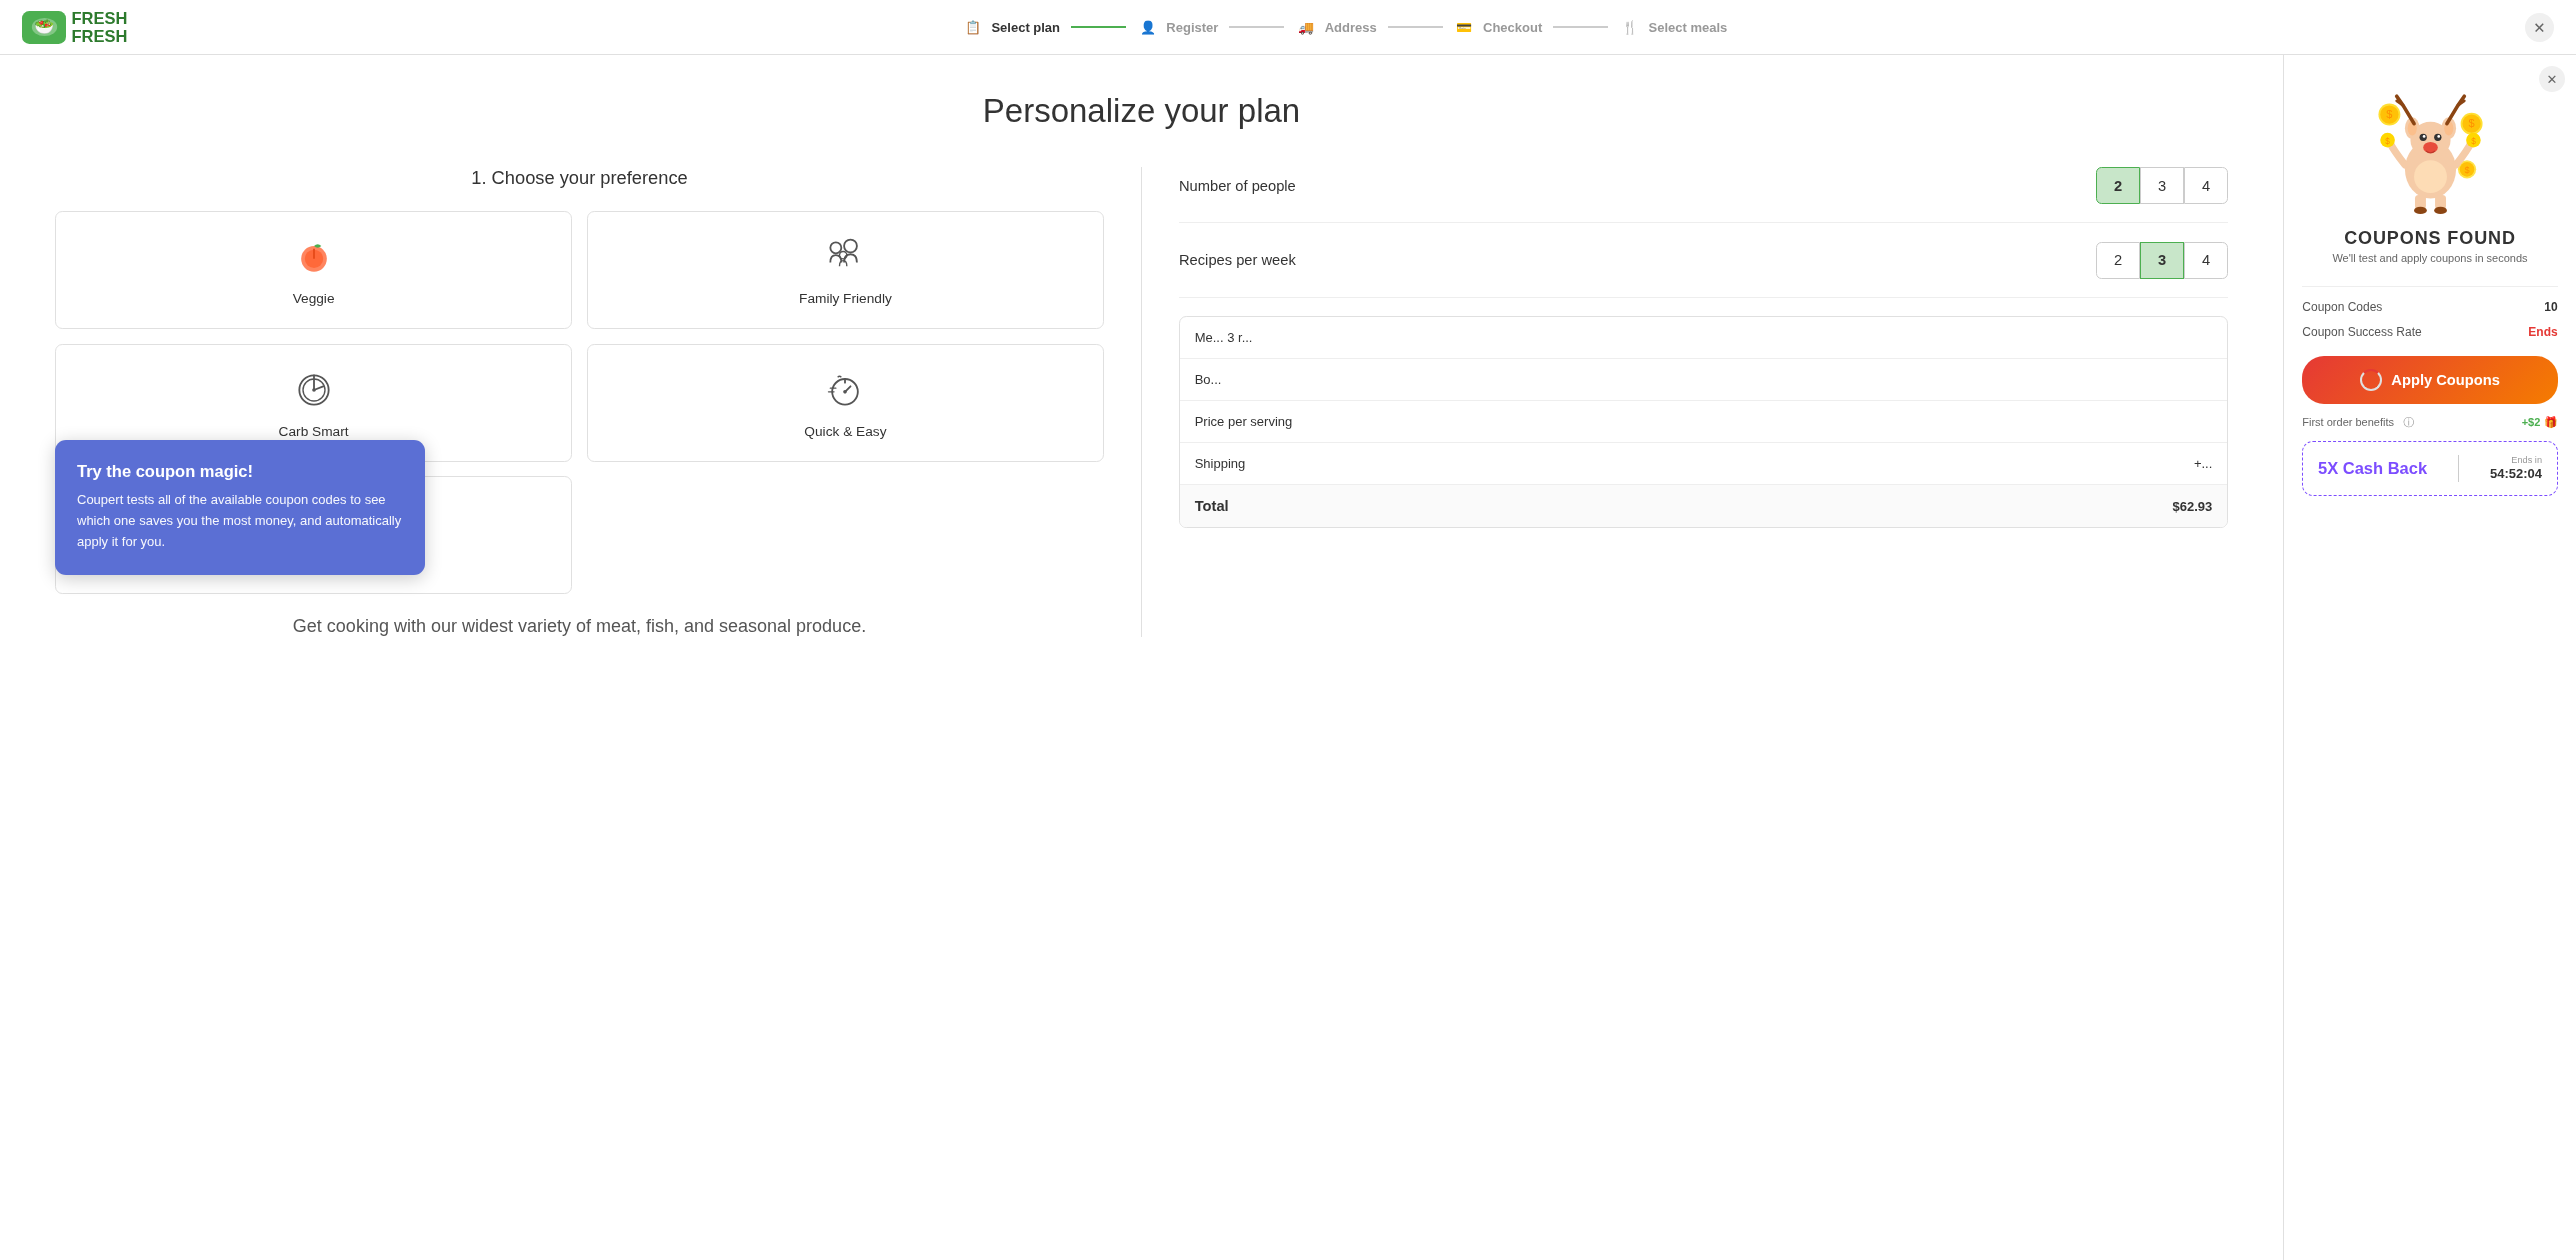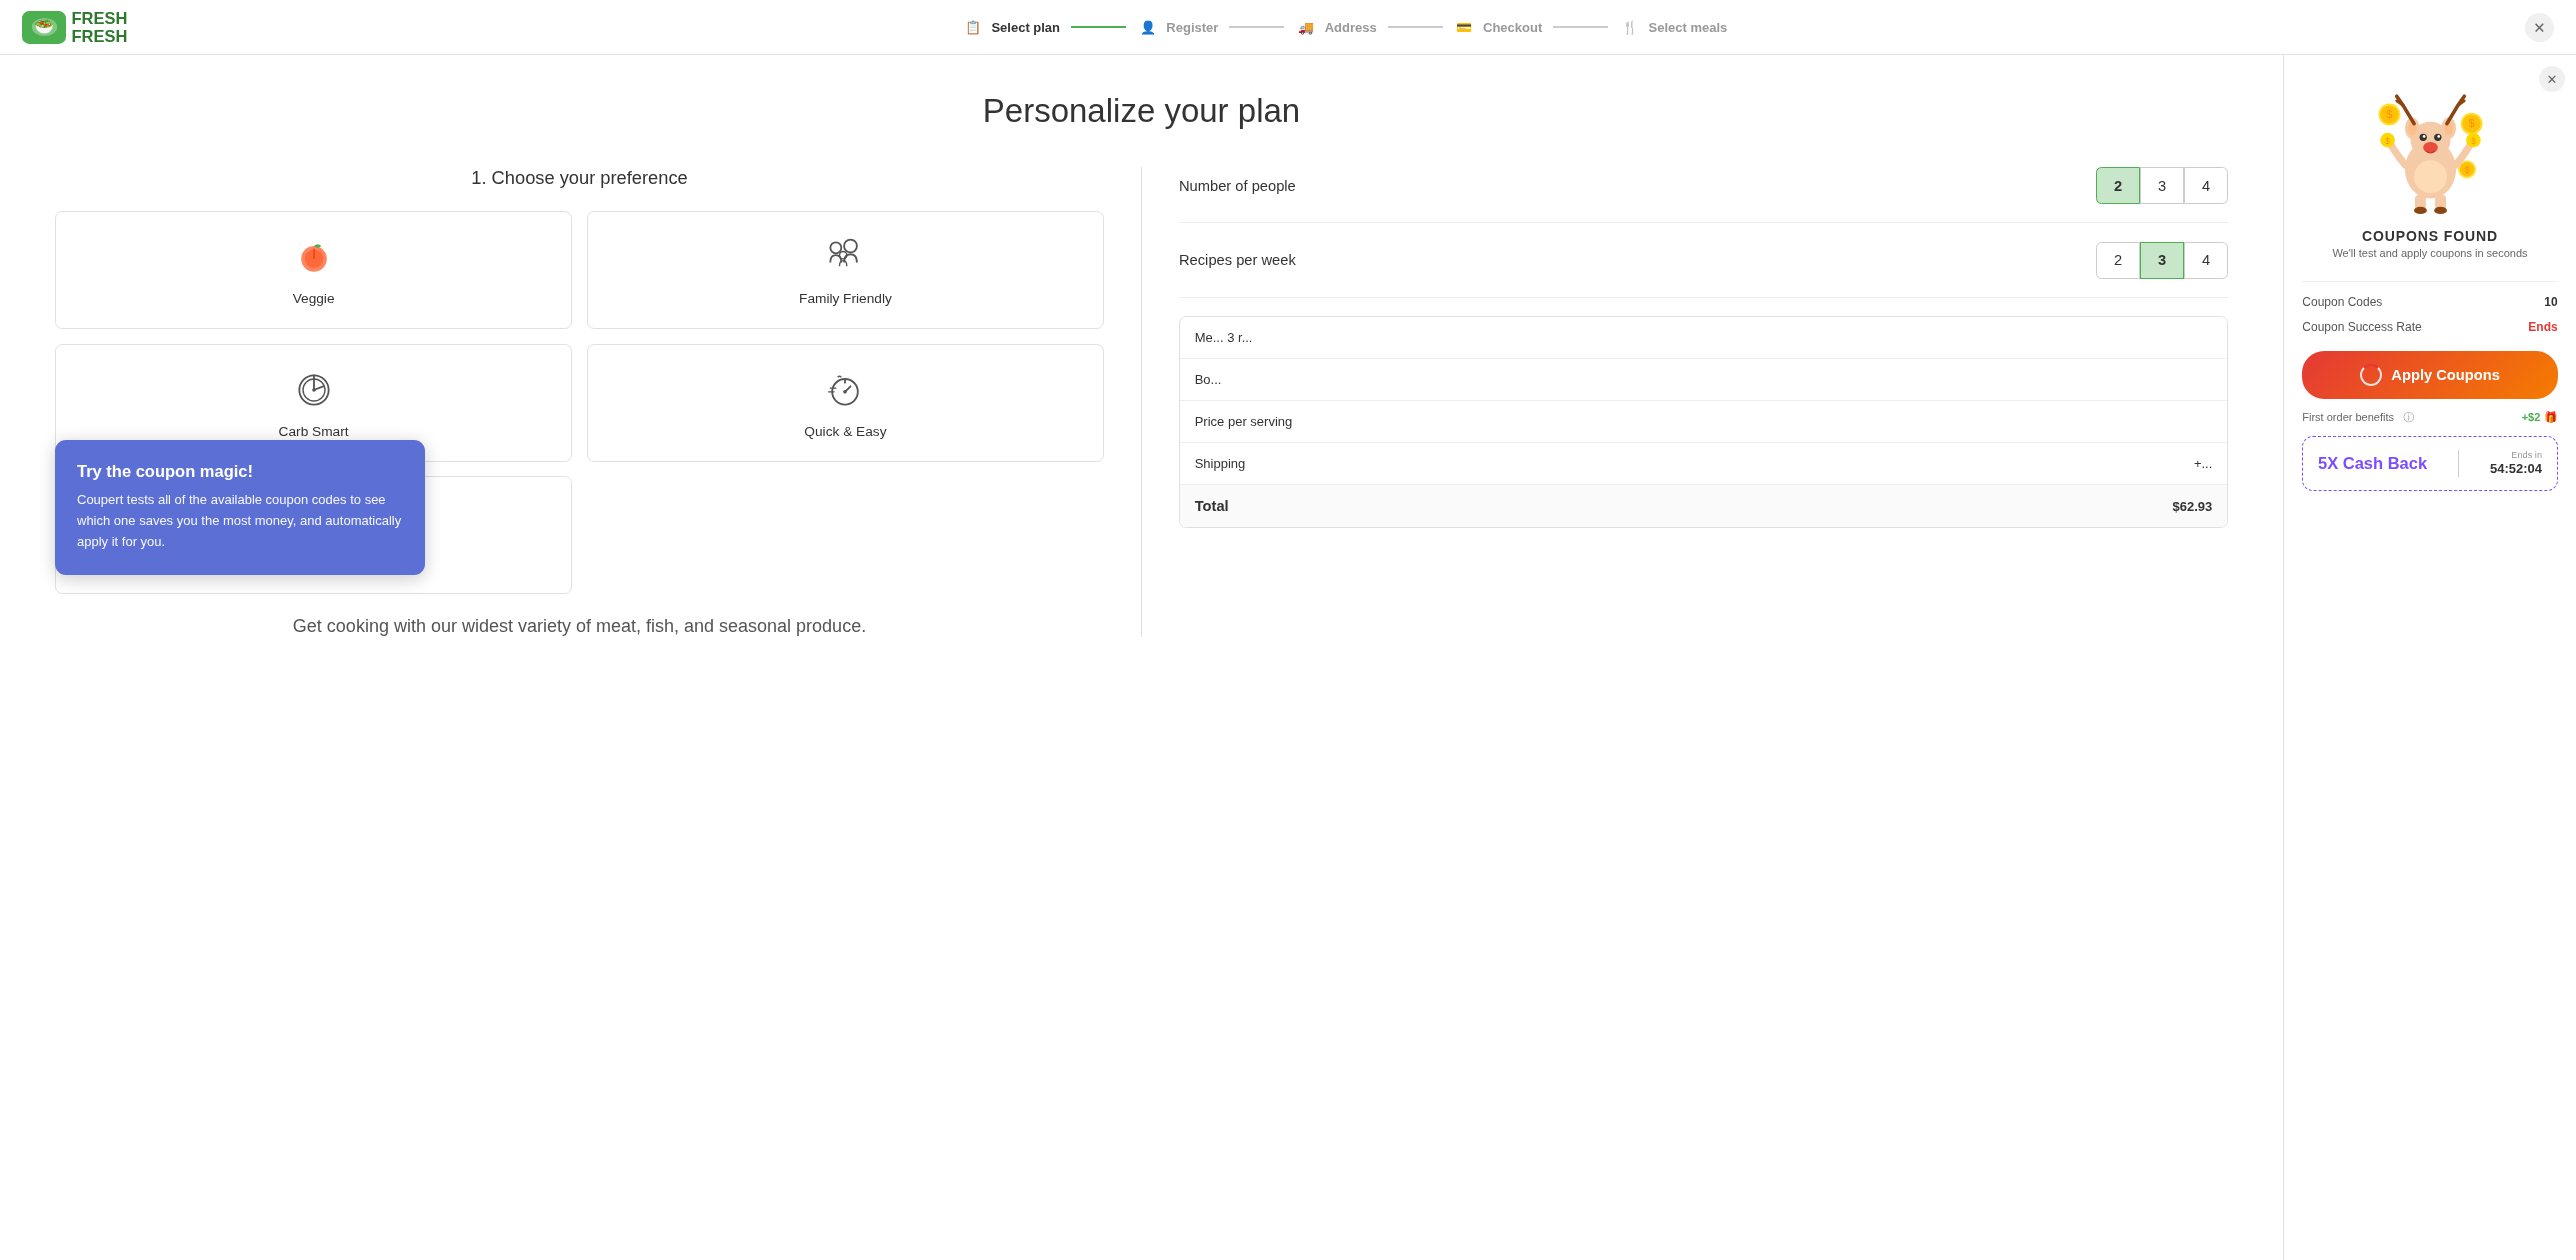--- a/index.html
+++ b/index.html
@@ -306,21 +306,21 @@
     .deer-container {
       width: 147px;
       height: 147px;
       display: flex;
       align-items: center;
       justify-content: center;
       margin-bottom: 7.3px;
     }
 
     .coupons-found-title {
-      font-size: 14px;
+      font-size: 18px;
       font-weight: 800;
       color: #333;
       letter-spacing: 0.9px;
       text-align: center;
       margin-bottom: 3.7px;
     }
 
     .coupons-found-subtitle {
       font-size: 11px;
       color: #666;

